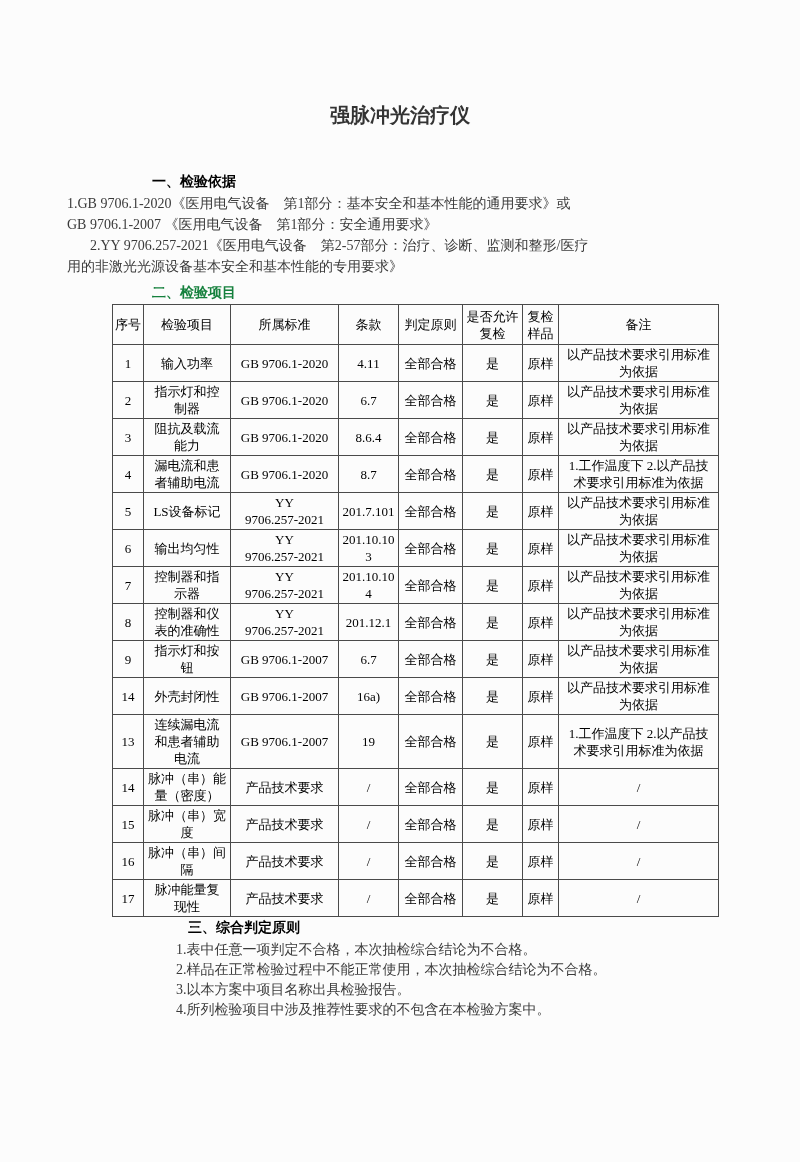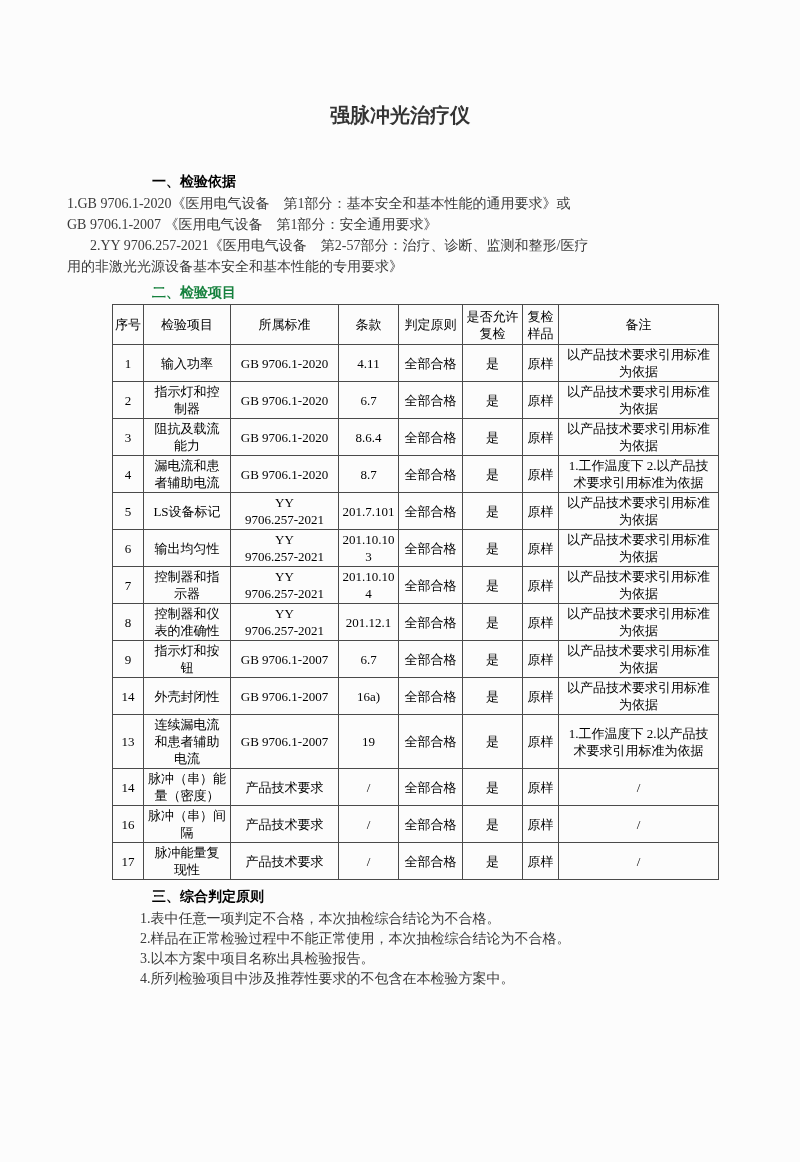--- a/index.html
+++ b/index.html
@@ -67,21 +67,22 @@
     vertical-align: middle;
     padding: 1px 2px;
     line-height: 17px;
     font-weight: normal;
     white-space: pre-line;
     overflow-wrap: break-word;
   }
   table.inspection thead tr { height: 40px; }
   table.inspection tbody tr { height: 37px; }
   .section-principles {
-    margin-top: 6px;
+    margin-top: 0;
+    padding-left: 36px;
   }
   .sec-heading.principles {
     line-height: 21px;
     margin-bottom: 2px;
   }
   .principle-item {
     margin-left: 140px;
     line-height: 20px;
   }
 </style>
@@ -268,20 +269,31 @@
           <td>脉冲（串）能
 量（密度）</td>
           <td>产品技术要求</td>
           <td>/</td>
           <td>全部合格</td>
           <td>是</td>
           <td>原样</td>
           <td>/</td>
         </tr>
         <tr>
+          <td>15</td>
+          <td>脉冲（串）宽
+度</td>
+          <td>产品技术要求</td>
+          <td>/</td>
+          <td>全部合格</td>
+          <td>是</td>
+          <td>原样</td>
+          <td>/</td>
+        </tr>
+        <tr>
           <td>16</td>
           <td>脉冲（串）间
 隔</td>
           <td>产品技术要求</td>
           <td>/</td>
           <td>全部合格</td>
           <td>是</td>
           <td>原样</td>
           <td>/</td>
         </tr>

